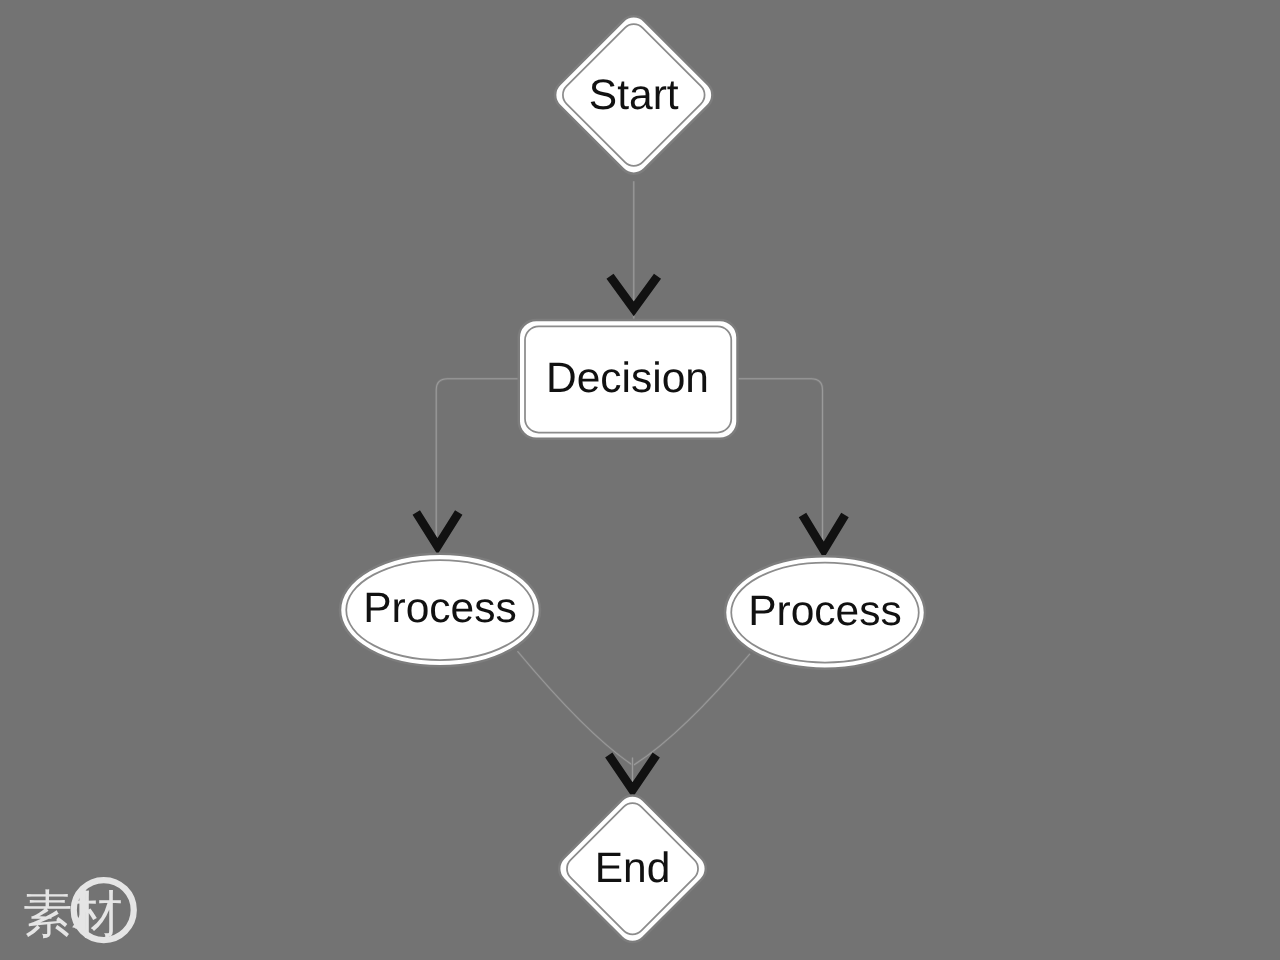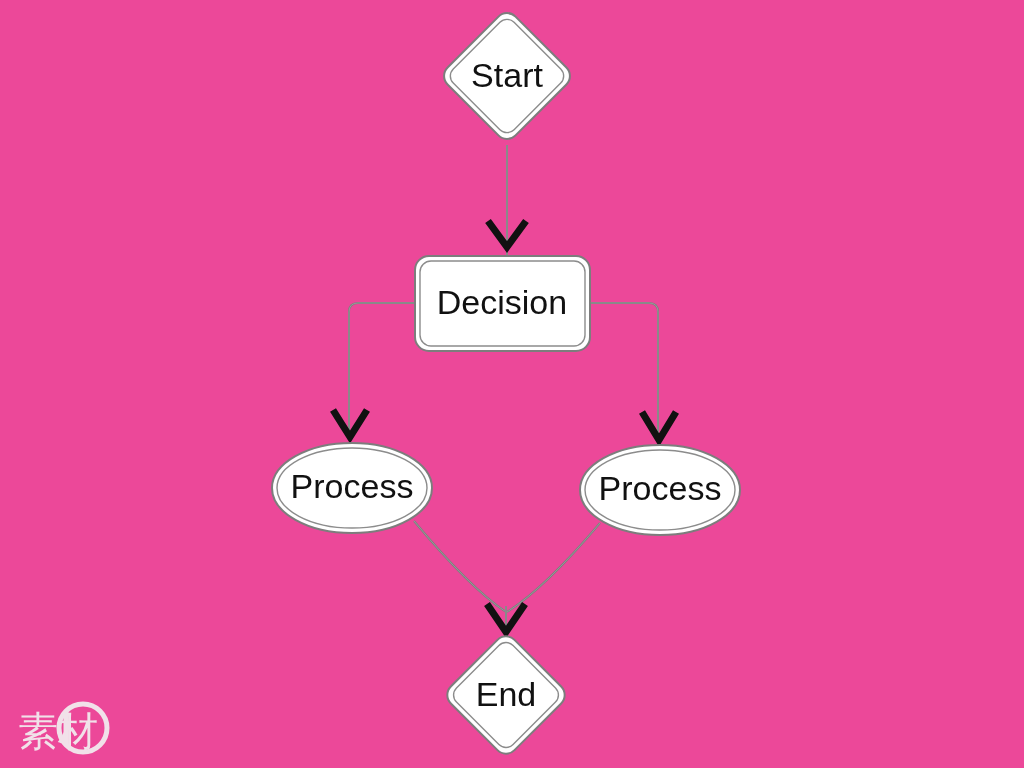--- a/index.html
+++ b/index.html
@@ -11,21 +11,21 @@
   body {
     width: 1024px;
     height: 768px;
     overflow: hidden;
     font-family: "Liberation Sans", sans-serif;
   }
   #canvas-wrap {
     position: relative;
     width: 1024px;
     height: 768px;
-    background: #ec4899;
+    background: #737373;
   }
   #flow-svg {
     position: absolute;
     top: 0;
     left: 0;
     width: 1024px;
     height: 768px;
     display: block;
   }
   .node-label {

